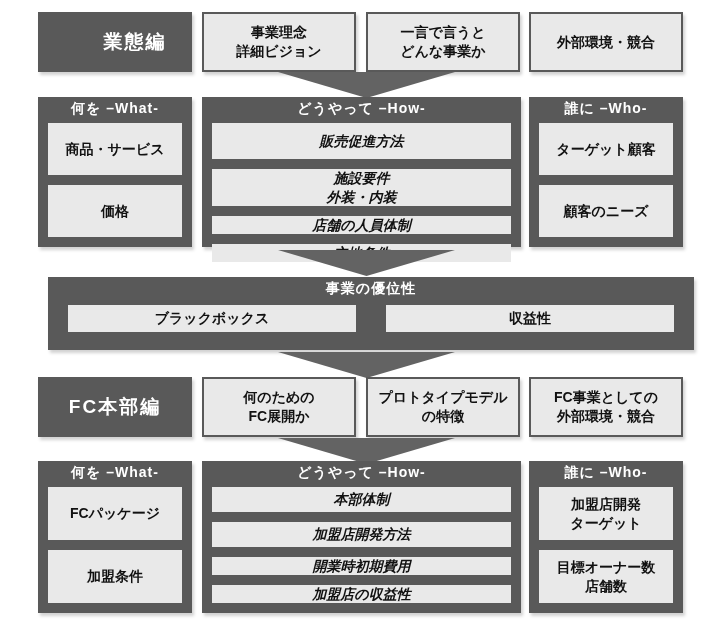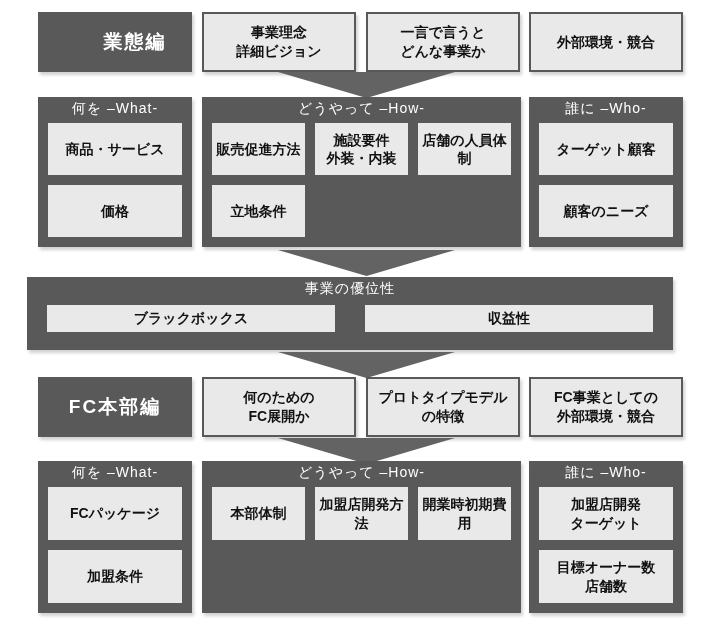--- a/index.html
+++ b/index.html
@@ -6,21 +6,21 @@
   body{font-family:"Liberation Sans","DejaVu Sans",sans-serif;}
   .canvas{position:relative;width:728px;height:632px;background:#ffffff;overflow:hidden;}
 
   
   .abs{position:absolute;box-sizing:border-box;}
   .colA{left:38px;width:154px;}
   .colB1{left:202px;width:154px;}
   .colB2{left:366px;width:154px;}
   .colC{left:529px;width:154px;}
   .colB{left:202px;width:319px;}
-  .full{left:27px;width:646px;}
+  .full{left:48px;width:646px;}
 
   
   .title-box{
     height:60px;background:#595959;color:#ffffff;
     display:flex;align-items:center;justify-content:center;
     font-size:19px;font-weight:bold;letter-spacing:2px;
     box-shadow:2px 3px 3px rgba(0,0,0,0.18);
   }
 
   
@@ -31,24 +31,24 @@
     box-shadow:2px 3px 3px rgba(0,0,0,0.18);
   }
 
   
   .sec-panel{
     background:#595959;display:flex;flex-direction:column;
     box-shadow:2px 3px 3px rgba(0,0,0,0.18);
   }
   .panel-header{
     height:24px;flex:0 0 24px;display:flex;align-items:center;justify-content:center;
-    color:#ffffff;font-size:14px;font-weight:normal;letter-spacing:1px;
+    color:#ffffff;font-size:14px;font-weight:bold;letter-spacing:1px;
   }
   .panel-body{flex:1;display:flex;flex-direction:column;gap:10px;padding:2px 10px 10px;}
-  .panel-body.grid2{display:grid;grid-template-columns:1fr 1fr 1fr;grid-template-rows:1fr 1fr;gap:10px;}
+  .panel-body.grid2{display:grid;grid-template-columns:1fr;grid-template-rows:1fr 1fr;gap:10px;font-style:italic;}
   .panel-item{
     flex:1;background:#e9e9e9;color:#111;
     display:flex;align-items:center;justify-content:center;text-align:center;
     font-size:14px;font-weight:bold;line-height:1.3;white-space:pre-line;
   }
 
   
   .adv-body{flex:1;display:flex;gap:30px;padding:4px 20px 18px;}
   .adv-body .panel-item{font-size:14px;}
 
@@ -128,20 +128,21 @@
       <div class="panel-item">加盟条件</div>
     </div>
   </div>
 
   <div class="abs colB sec-panel" style="top:461px;height:152px;">
     <div class="panel-header">どうやって –How-</div>
     <div class="panel-body grid2">
       <div class="panel-item">本部体制</div>
       <div class="panel-item">加盟店開発方法</div>
       <div class="panel-item">開業時初期費用</div>
+      <div class="panel-item">加盟店の収益性</div>
     </div>
   </div>
 
   <div class="abs colC sec-panel" style="top:461px;height:152px;">
     <div class="panel-header">誰に –Who-</div>
     <div class="panel-body">
       <div class="panel-item">加盟店開発
 ターゲット</div>
       <div class="panel-item">目標オーナー数
 店舗数</div>

